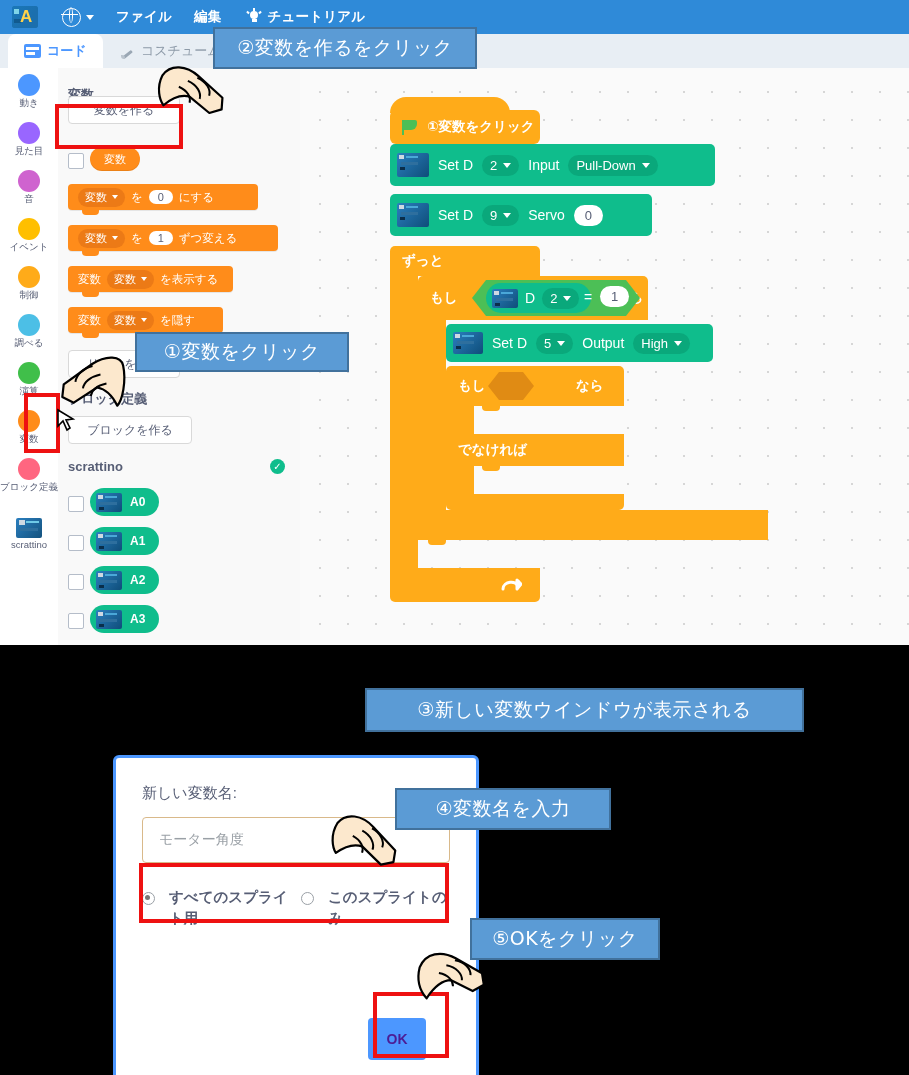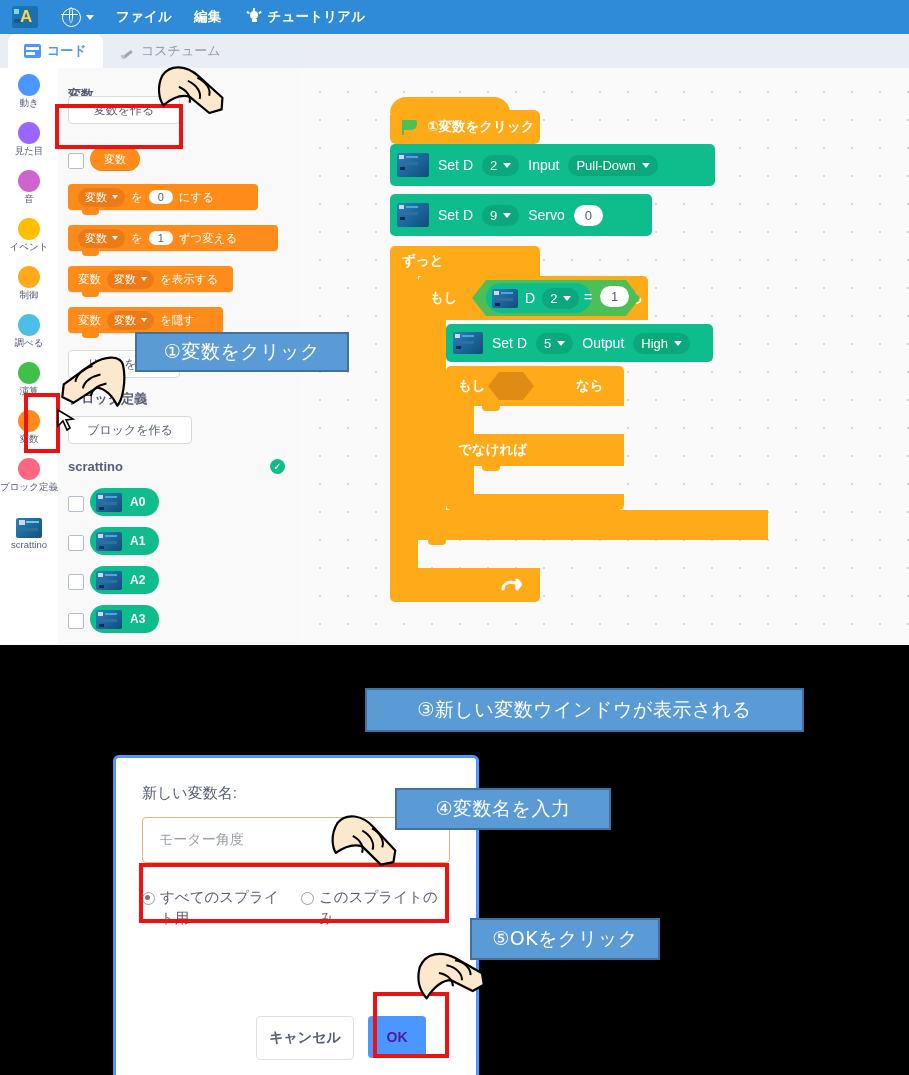--- a/index.html
+++ b/index.html
@@ -98,21 +98,21 @@
   .lower{position:absolute;left:0;top:645px;width:909px;height:430px;background:#000;}
   .dialog{position:absolute;left:113px;top:110px;width:360px;height:320px;background:#fff;border:3px solid #4c97ff;border-radius:6px;overflow:hidden;box-shadow:0 2px 10px rgba(0,0,0,.4);}
   .dlg-head{height:46px;background:#4c97ff;display:flex;align-items:center;justify-content:center;position:relative;}
   .dlg-title{color:#fff;font-size:16px;font-weight:bold;}
   .dlg-close{position:absolute;right:16px;top:9px;width:28px;height:28px;border-radius:50%;background:#3a82e0;color:#fff;
              font-size:15px;display:flex;align-items:center;justify-content:center;}
   .dlg-body{padding:26px 26px 0 26px;}
   .dlg-label{font-size:15px;color:#575e75;}
   .dlg-input{margin-top:14px;height:44px;border:1px solid #d9b98a;border-radius:4px;display:flex;align-items:center;padding-left:16px;font-size:14px;color:#9aa0a6;background:#fff;font-family:Liberation Serif, serif;}
   .radios{margin-top:24px;display:flex;gap:10px;font-size:14.5px;color:#575e75;}
-  .radiogrp{display:flex;align-items:flex-start;gap:5px;width:150px;line-height:21px;}
+  .radiogrp{display:flex;align-items:flex-start;gap:14px;width:150px;line-height:21px;font-weight:bold;}
   .radio{width:11px;height:11px;border-radius:50%;border:1px solid #9aa0a6;margin-top:5px;flex:none;background:#fff;position:relative;}
   .radio.on:after{content:"";position:absolute;left:2px;top:2px;width:5px;height:5px;border-radius:50%;background:#777;}
   .dlg-foot{position:absolute;left:0;bottom:18px;width:360px;display:flex;justify-content:flex-end;gap:14px;padding-right:50px;box-sizing:border-box;}
   .btn-cancel{width:96px;height:42px;border:1px solid #e0e0e0;border-radius:4px;background:#fff;color:#575e75;font-size:14px;font-weight:bold;display:flex;align-items:center;justify-content:center;}
   .btn-ok{width:58px;height:42px;border-radius:4px;background:#4c97ff;color:#4c1d95;font-size:14px;font-weight:bold;display:flex;align-items:center;justify-content:center;}
 </style>
 </head>
 <body>
 
 <div class="scratch-window">
@@ -449,20 +449,21 @@
       <g transform="rotate(-12 45 40)">
         <path d="M78 20 C78 10,64 6,48 12 L16 26 L12 38 L22 46 L48 36 C58 40,62 50,64 58 C70 54,78 36,78 20 Z" fill="#fce8cd" stroke="#000" stroke-width="2.2" stroke-linejoin="round"></path>
         <path d="M48 14 C38 14,30 20,28 26" fill="none" stroke="#000" stroke-width="2"></path>
         <path d="M54 24 C44 24,36 28,34 34" fill="none" stroke="#000" stroke-width="2"></path>
         <path d="M58 34 C48 34,42 38,40 43" fill="none" stroke="#000" stroke-width="2"></path>
       </g>
       <path d="M8 58 L8 74 L13 69 L17 78 L20 76 L16 68 L23 67 Z" fill="#fff" stroke="#000" stroke-width="1.6"></path>
     </svg>
   </div>
 
+  <div class="callout" style="left:213px;top:27px;width:260px;height:38px;">②変数を作るをクリック</div>
   <div class="callout" style="left:135px;top:332px;width:210px;height:36px;">①変数をクリック</div>
 </div>
 
 <div class="lower">
 
   <div class="callout" style="left:365px;top:43px;width:435px;height:40px;">③新しい変数ウインドウが表示される</div>
 
   <div class="dialog">
     <div class="dlg-body">
       <div class="dlg-label">新しい変数名:</div>
@@ -472,21 +473,20 @@
           <span class="radio on"></span>
           <span>すべてのスプライト用</span>
         </div>
         <div class="radiogrp">
           <span class="radio"></span>
           <span>このスプライトのみ</span>
         </div>
       </div>
     </div>
     <div class="dlg-foot">
-      <div class="btn-cancel">キャンセル</div>
       <div class="btn-ok">OK</div>
     </div>
   </div>
 
   <div class="redbox" style="left:139px;top:218px;width:310px;height:60px;"></div>
   <div class="redbox" style="left:373px;top:347px;width:76px;height:66px;"></div>
 
   <div class="hand" style="left:318px;top:160px;">
     <svg width="90" height="85" viewBox="0 0 90 85">
       <g transform="rotate(40 45 42)">

